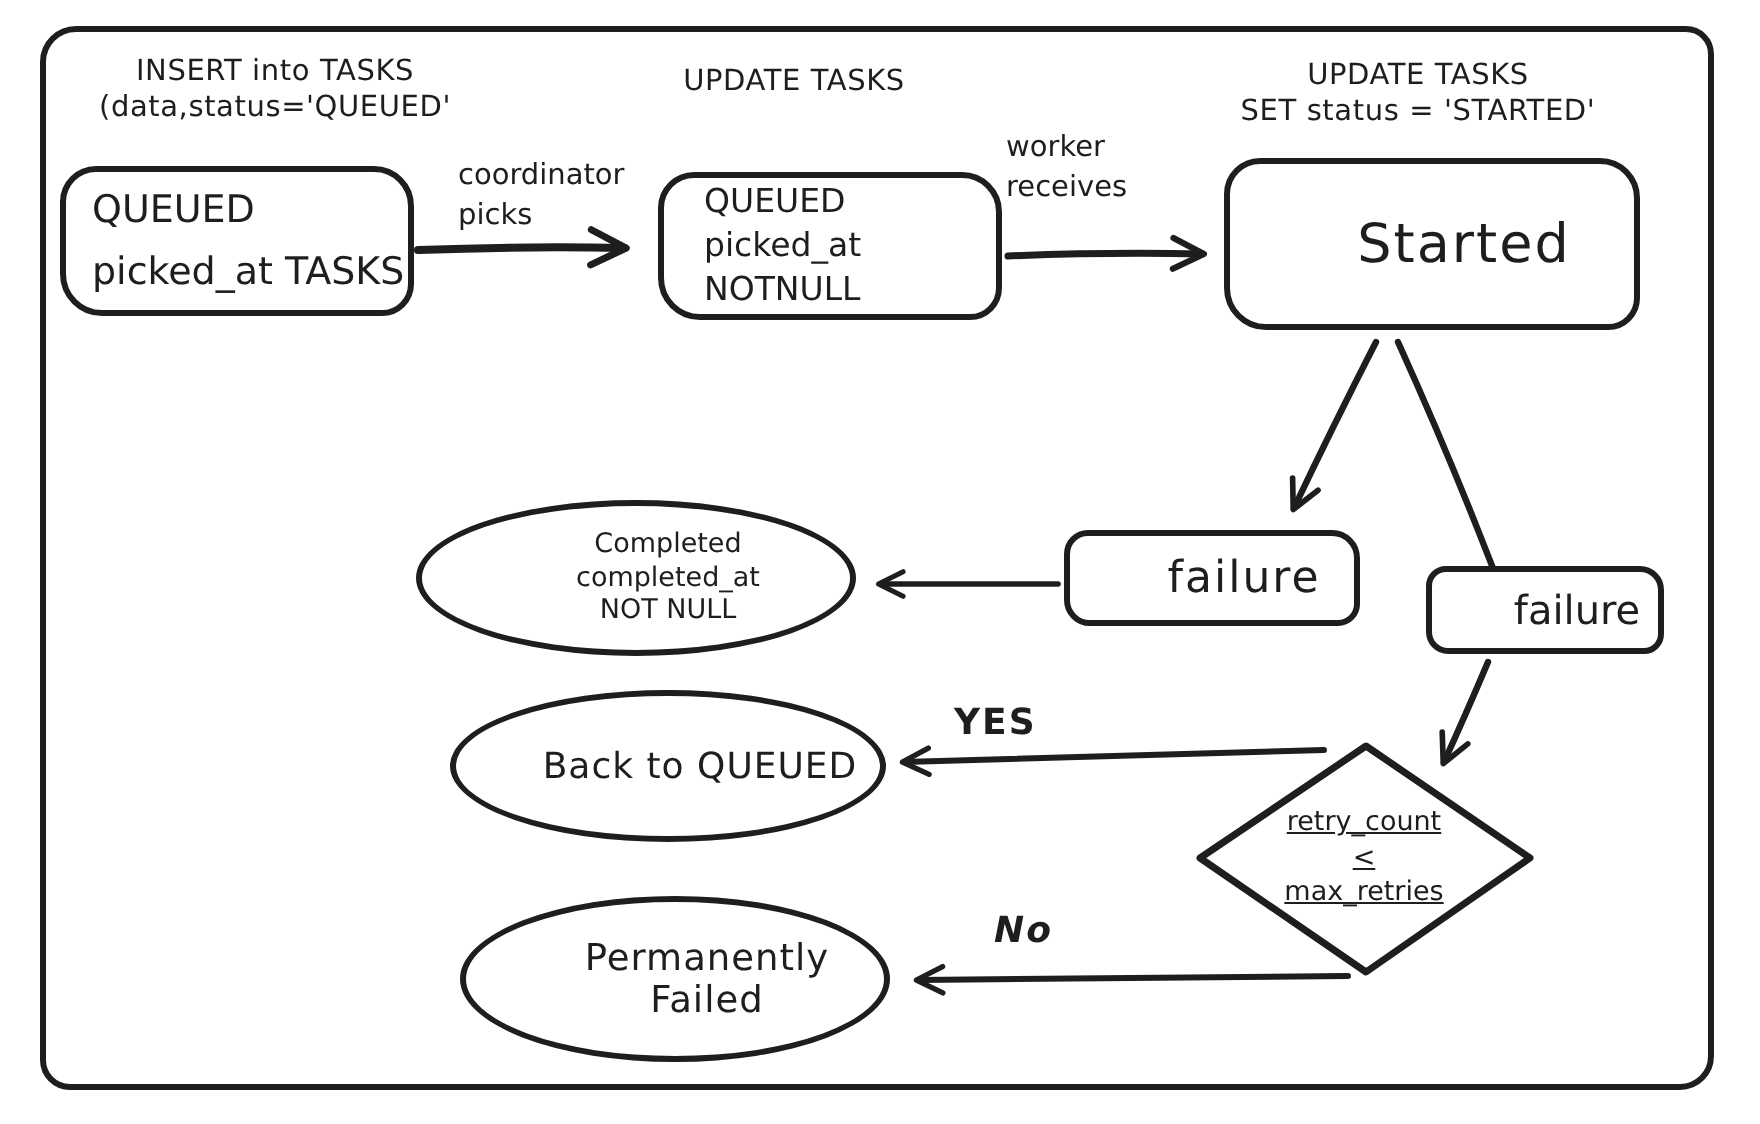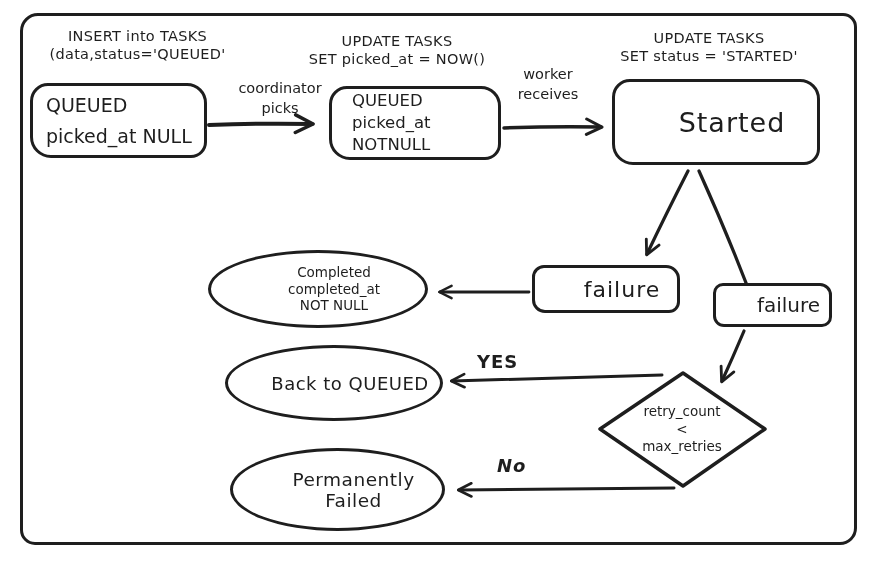--- a/index.html
+++ b/index.html
@@ -47,21 +47,21 @@
   .annotation {
     position: absolute;
     text-align: center;
     font-size: 14.5px;
     line-height: 1.25;
     letter-spacing: 0.3px;
   }
   .annotation .line { display: block; }
   .edge-label {
     position: absolute;
-    text-align: center;
+    text-align: left;
     font-size: 14.5px;
     line-height: 1.35;
   }
   .edge-word {
     position: absolute;
     font-size: 18px;
     font-weight: bold;
     letter-spacing: 1px;
   }
   
@@ -98,21 +98,21 @@
   #node-perm-failed {
     left: 230px; top: 448px; width: 215px; height: 83px;
     font-size: 18.5px; letter-spacing: 0.5px;
   }
   #node-retry-text {
     position: absolute;
     left: 622px; top: 403px; width: 120px;
     text-align: center;
     font-size: 13.5px; line-height: 1.3;
   }
-  #node-retry-text .line { display: block; }
+  #node-retry-text .line { display: block; text-decoration: underline; }
   #label-insert        { left: 30px;  top: 27px; width: 215px; }
   #label-update-picked { left: 303px; top: 32px; width: 188px; }
   #label-update-status { left: 608px; top: 29px; width: 202px; }
   #edge-coordinator    { left: 205px; top: 79px; width: 102px; padding-left: 24px; }
   #edge-worker         { left: 503px; top: 65px; width: 90px;  }
   #edge-yes            { left: 477px; top: 334px; margin-top: 17px; }
   #edge-no             { left: 497px; top: 455px; font-style: italic; }
 </style>
 </head>
 <body>
@@ -141,41 +141,40 @@
       <path d="M674,488 Q565,489 459,490" stroke-width="3" marker-end="url(#ah)"></path>
     </g>
   </svg>
 
   <div class="annotation" id="label-insert">
     <span class="line">INSERT into TASKS</span>
     <span class="line">(data,status='QUEUED'</span>
   </div>
   <div class="annotation" id="label-update-picked">
     <span class="line">UPDATE TASKS</span>
-    <span class="line">SET picked_at = NOW()</span>
   </div>
   <div class="annotation" id="label-update-status">
     <span class="line">UPDATE TASKS</span>
     <span class="line">SET status = 'STARTED'</span>
   </div>
 
   <div class="edge-label" id="edge-coordinator">
     <span class="line">coordinator</span>
     <span class="line">picks</span>
   </div>
   <div class="edge-label" id="edge-worker">
     <span class="line">worker</span>
     <span class="line">receives</span>
   </div>
   <div class="edge-word" id="edge-yes">YES</div>
   <div class="edge-word" id="edge-no">No</div>
 
   <div class="node rect" id="node-queued-null">
     <span class="line">QUEUED</span>
-    <span class="line">picked_at NULL</span>
+    <span class="line">picked_at TASKS</span>
   </div>
 
   <div class="node rect" id="node-queued-notnull">
     <span class="line">QUEUED</span>
     <span class="line">picked_at</span>
     <span class="line">NOTNULL</span>
   </div>
 
   <div class="node rect" id="node-started">
     <span class="line">Started</span>

